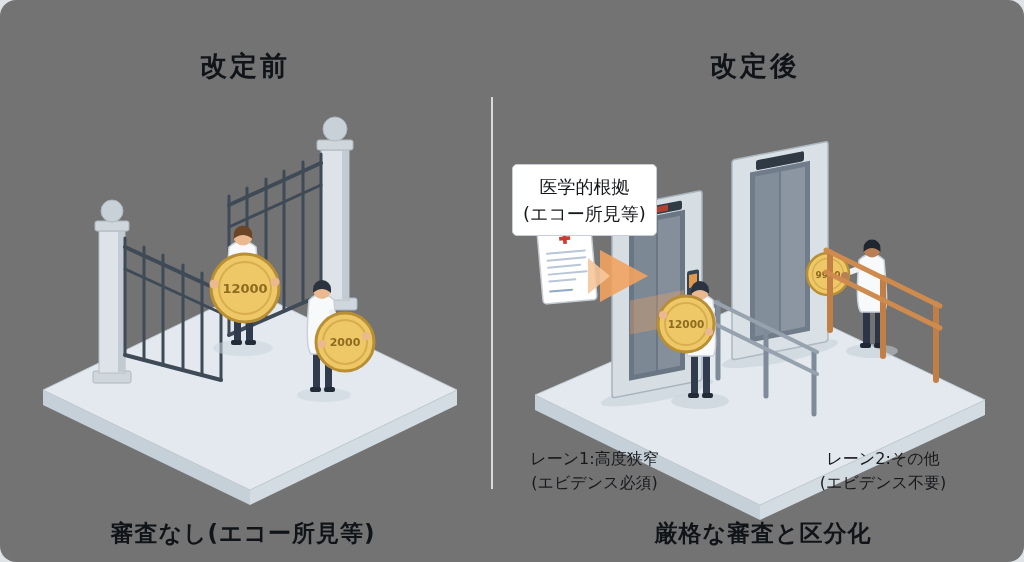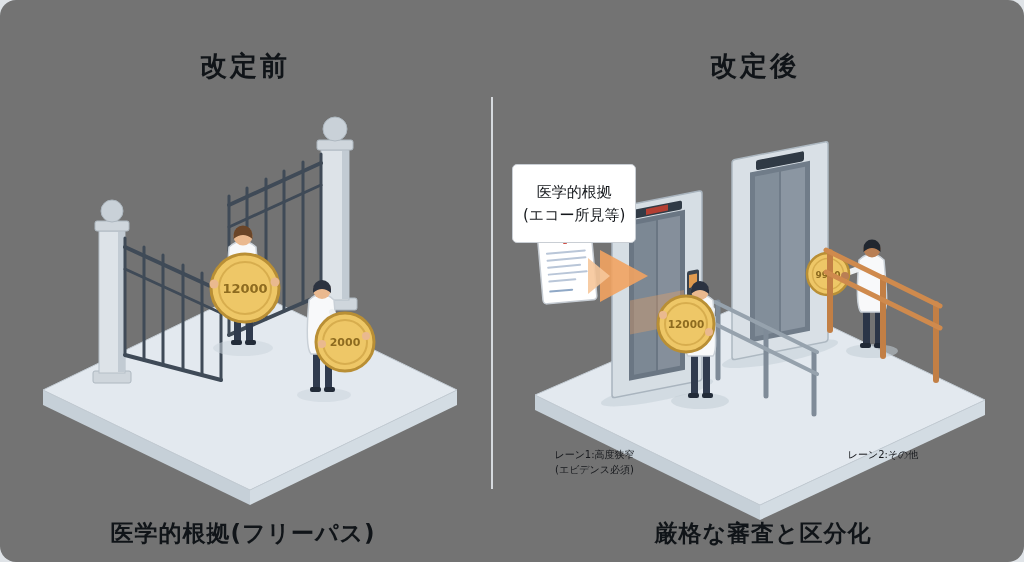--- a/index.html
+++ b/index.html
@@ -16,26 +16,26 @@
   }
   .caption{
     position:absolute;top:518px;width:306px;text-align:center;
     font-size:23px;font-weight:bold;color:#101418;letter-spacing:1px;
   }
   .divider{
     position:absolute;left:491px;top:97px;width:2px;height:392px;background:#d6dade;
   }
   .evidence-box{
     position:absolute;left:512px;top:164px;background:#ffffff;
-    border:1.5px solid #c9ced4;border-radius:5px;padding:16px 10px;
-    font-size:15px;line-height:1.5;color:#14171b;text-align:center;
+    border:1.5px solid #c9ced4;border-radius:5px;padding:8px 10px;
+    font-size:18px;line-height:1.5;color:#14171b;text-align:center;
   }
   .evidence-box span{display:block;}
   .lane-label{
-    position:absolute;top:447px;text-align:center;font-size:10px;
+    position:absolute;top:447px;text-align:center;font-size:16px;
     line-height:1.5;color:#17191d;
   }
   .lane-label span{display:block;}
   svg text{font-family:"DejaVu Sans","Liberation Sans",sans-serif;}
 </style>
 </head>
 <body>
 
 <div class="stage">
 
@@ -249,18 +249,19 @@
     <span>(エコー所見等)</span>
   </div>
 
   <div class="lane-label" style="left:512px;width:165px;">
     <span>レーン1:高度狭窄</span>
     <span>(エビデンス必須)</span>
   </div>
 
   <div class="lane-label" style="left:798px;width:170px;">
     <span>レーン2:その他</span>
+    <span>(エビデンス不要)</span>
   </div>
 
-  <div class="caption" style="left:90px;">医学的根拠(フリーパス)</div>
+  <div class="caption" style="left:90px;">審査なし(エコー所見等)</div>
   <div class="caption" style="left:610px;text-align:center;">厳格な審査と区分化</div>
 
 </div>
 
 </body></html>

